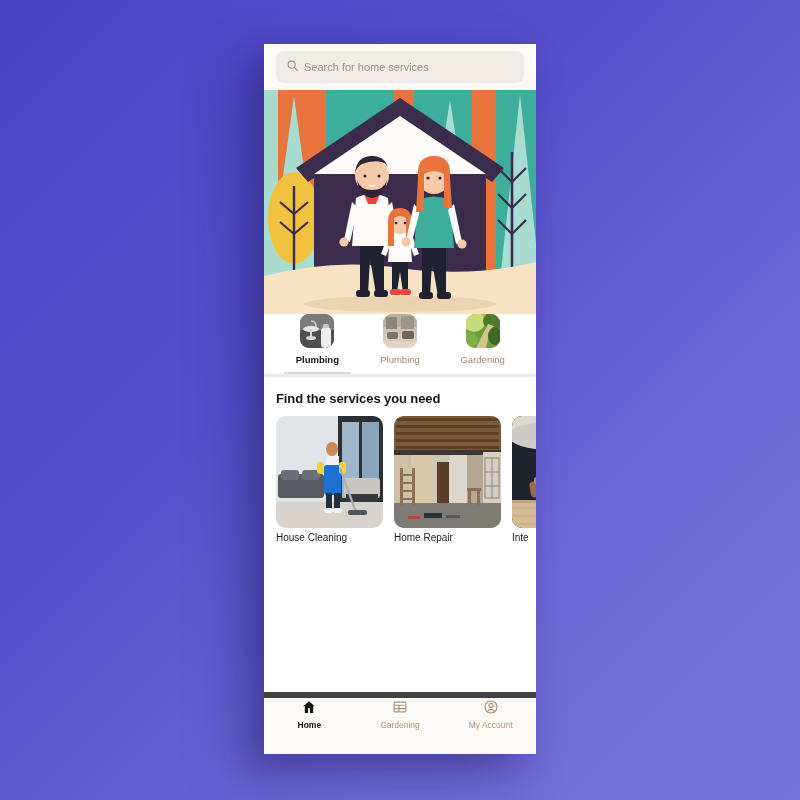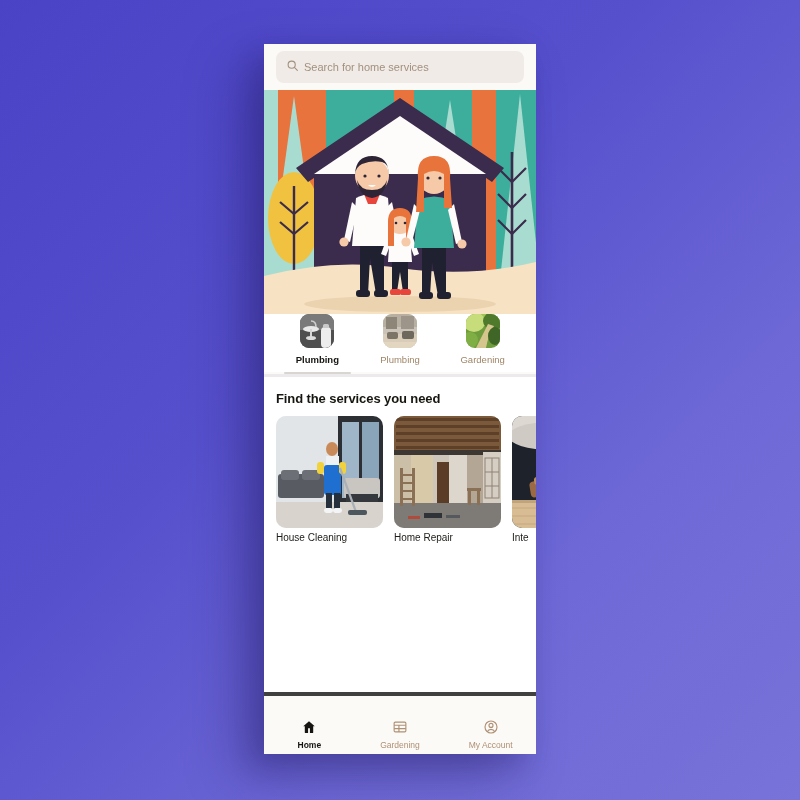--- a/index.html
+++ b/index.html
@@ -69,22 +69,22 @@
   
   .cards-section { background:#fff; flex:1; padding-left:12px; overflow:hidden; }
   .cards-row { display:flex; gap:11px; }
   .card { flex:0 0 107px; }
   .card-img { width:107px; height:112px; border-radius:10px; overflow:hidden; }
   .card-img svg { display:block; width:100%; height:100%; }
   .card-label { font-size:10px; color:#1e1c18; padding-top:4px; white-space:nowrap; }
 
   
   .bottom-nav {
-    flex:0 0 62px; background:#fbfaf7; border-top:4px solid #404040;
-    display:flex; align-items:flex-end; justify-content:space-around; padding-bottom:4px;
+    flex:0 0 62px; background:#fbfaf7; border-top:6px solid #404040;
+    display:flex; align-items:flex-start; justify-content:space-around; padding-bottom:4px;
   }
   .nav-item { display:flex; flex-direction:column; align-items:center; gap:5px; width:72px; }
   .nav-icon { height:17px; display:flex; align-items:center; justify-content:center; }
   .nav-label { font-size:8.5px; color:#b09074; }
   .nav-item.active .nav-label { color:#161512; font-weight:bold; }
 </style>
 </head>
 <body>
 
 <div id="phone">

